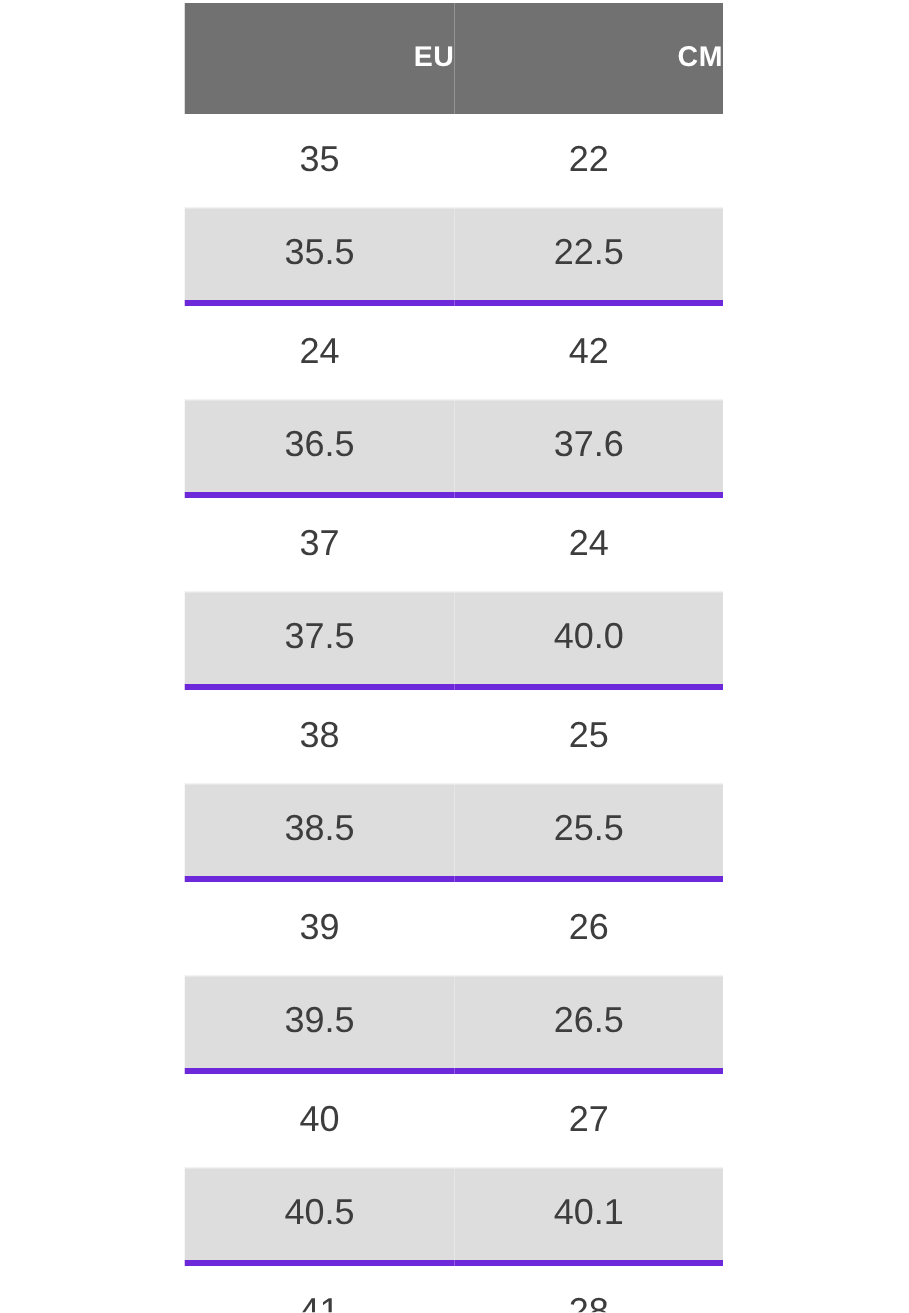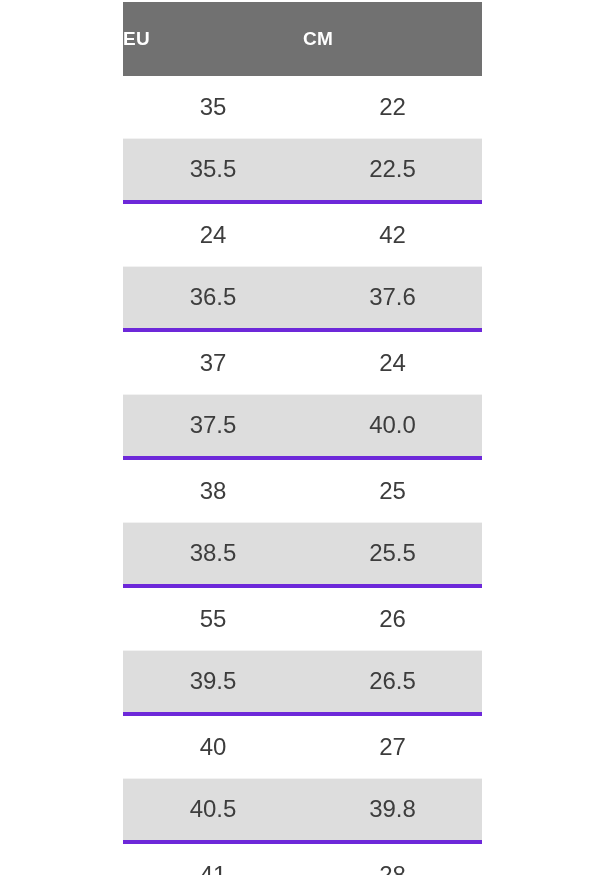--- a/index.html
+++ b/index.html
@@ -43,21 +43,21 @@
   .size-table col.c-cm { width: 179px; }
 
   .size-table thead th {
     background: #717171;
     color: #ffffff;
     font-size: 19px;
     font-weight: bold;
     letter-spacing: 0.4px;
     height: 74px;
     padding: 0;
-    text-align: left;
+    text-align: right;
     vertical-align: middle;
     border: none;
   }
 
   .size-table tbody td {
     height: 61.5px;
     padding: 0;
     text-align: center;
     vertical-align: middle;
     font-size: 24px;
@@ -119,34 +119,34 @@
           </tr>
           <tr class="row-odd">
             <td>38</td>
             <td>25</td>
           </tr>
           <tr class="row-even">
             <td>38.5</td>
             <td>25.5</td>
           </tr>
           <tr class="row-odd">
-            <td>55</td>
+            <td>39</td>
             <td>26</td>
           </tr>
           <tr class="row-even">
             <td>39.5</td>
             <td>26.5</td>
           </tr>
           <tr class="row-odd">
             <td>40</td>
             <td>27</td>
           </tr>
           <tr class="row-even">
             <td>40.5</td>
-            <td>39.8</td>
+            <td>40.1</td>
           </tr>
           <tr class="row-odd">
             <td>41</td>
             <td>28</td>
           </tr>
         </tbody>
     </table>
   </div>
 
 </div>

